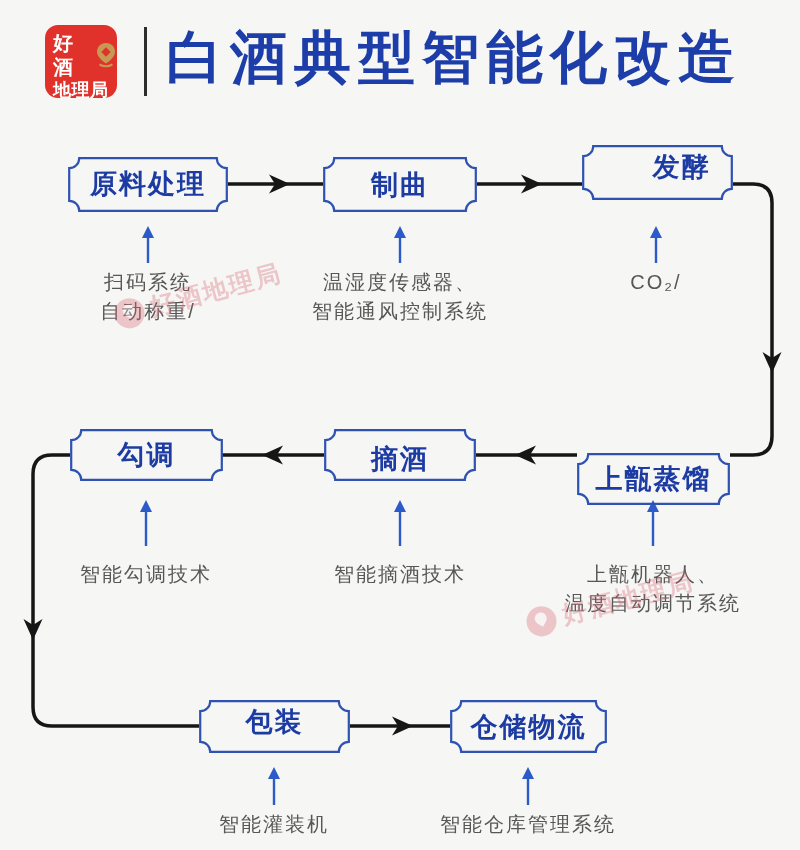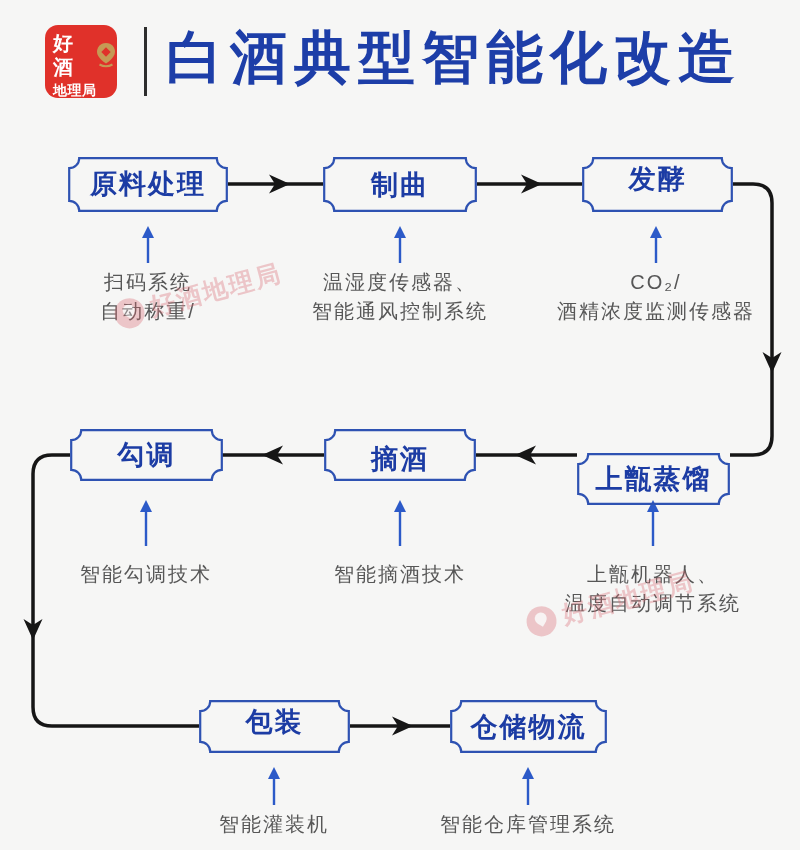--- a/index.html
+++ b/index.html
@@ -22,21 +22,21 @@
   }
   
   .logo{
     position:absolute;left:45px;top:25px;width:72px;height:73px;
     background:var(--logo-bg);border-radius:13px;color:#fff;
     display:flex;flex-direction:column;justify-content:center;
     padding:8px 0 0 8px;box-sizing:border-box;
   }
   .logo-row1{display:flex;align-items:center;}
   .logo-line1{font-size:20px;font-weight:700;letter-spacing:1px;line-height:24px;}
-  .logo-line2{font-size:14px;font-weight:700;letter-spacing:0.5px;line-height:22px;}
+  .logo-line2{font-size:18px;font-weight:700;letter-spacing:0.5px;line-height:22px;}
   .logo-pin{margin-left:3px;flex:0 0 auto;}
   .divider{
     position:absolute;left:144px;top:27px;width:3px;height:69px;
     background:#2d2d2d;
   }
   .page-title{
     position:absolute;left:166px;top:18px;height:80px;display:flex;align-items:center;
     font-family:"Liberation Serif","DejaVu Serif",serif;
     font-size:57px;font-weight:700;letter-spacing:7px;color:var(--title-color);
     white-space:nowrap;
@@ -48,21 +48,21 @@
   .node svg.plaque{position:absolute;left:0;top:0;overflow:visible;}
   .plaque path{stroke:var(--node-border);stroke-width:2.2;fill:none;}
   .node-label{
     position:relative;z-index:2;
     font-family:"Liberation Serif","DejaVu Serif",serif;
     font-size:27px;font-weight:700;letter-spacing:2px;color:var(--node-text);
     white-space:nowrap;
   }
   .n1{left:68px;top:157px;width:160px;height:54px;align-items:center;}
   .n2{left:323px;top:157px;width:154px;height:55px;}
-  .n3{left:582px;top:157px;width:151px;height:44px;}
+  .n3{left:582px;top:145px;width:151px;height:44px;padding-left:24px;}
   .n4{left:577px;top:429px;width:153px;height:52px;margin-top:24px;}
   .n5{left:324px;top:429px;width:152px;height:60px;}
   .n6{left:70px;top:429px;width:153px;height:52px;}
   .n7{left:199px;top:700px;width:151px;height:43px;}
   .n8{left:450px;top:700px;width:157px;height:53px;}
   
   .caption{
     position:absolute;transform:translateX(-50%);text-align:center;
     color:var(--caption-color);font-size:20px;letter-spacing:2px;
     line-height:29px;white-space:nowrap;
@@ -203,21 +203,20 @@
 <div class="caption c1">
   <div>扫码系统</div>
   <div>自动称重/</div>
 </div>
 <div class="caption c2">
   <div>温湿度传感器、</div>
   <div>智能通风控制系统</div>
 </div>
 <div class="caption c3">
   <div>CO₂/</div>
-  <div>酒精浓度监测传感器</div>
 </div>
 <div class="caption c4">
   <div>上甑机器人、</div>
   <div>温度自动调节系统</div>
 </div>
 <div class="caption c5">
   <div>智能摘酒技术</div>
 </div>
 <div class="caption c6">
   <div>智能勾调技术</div>

